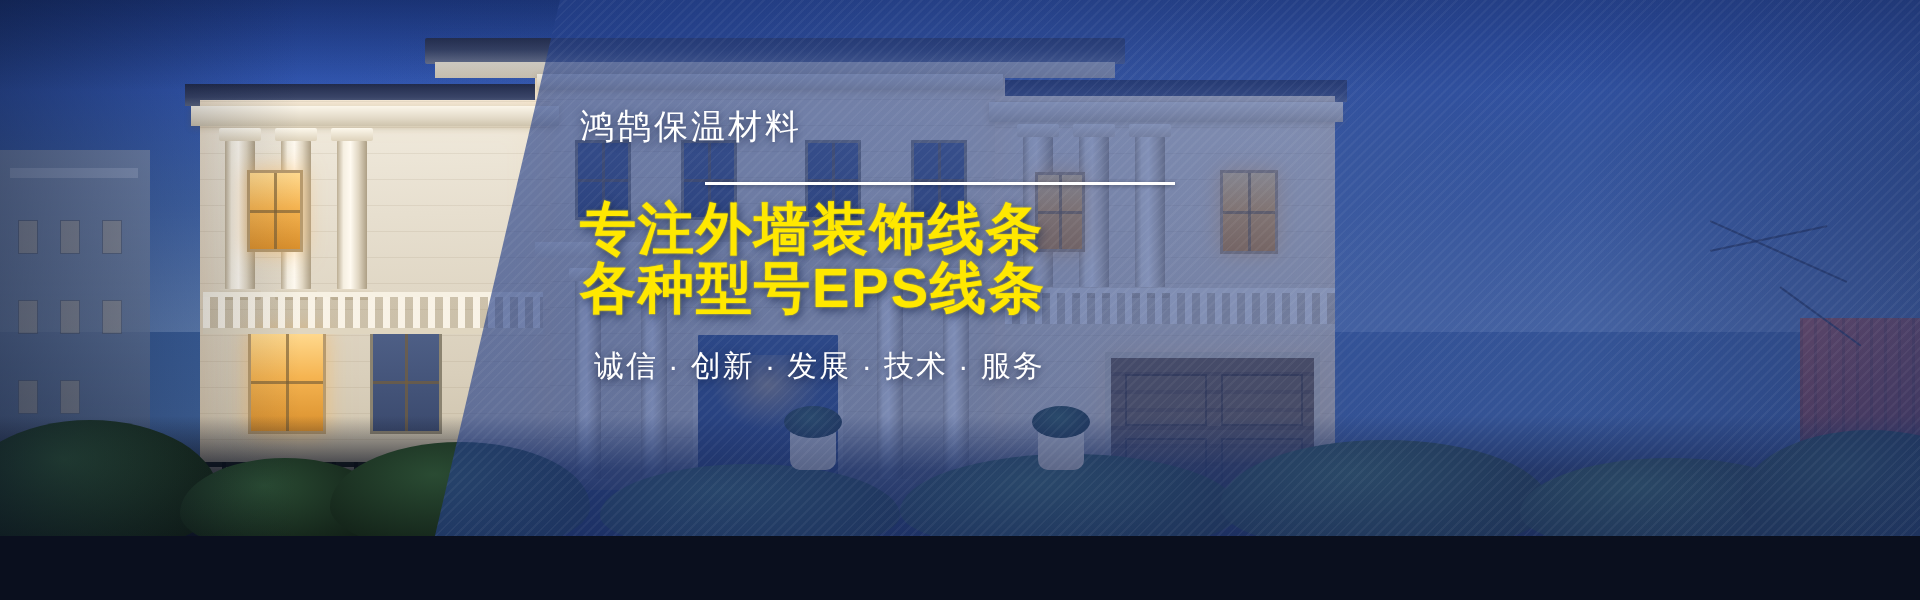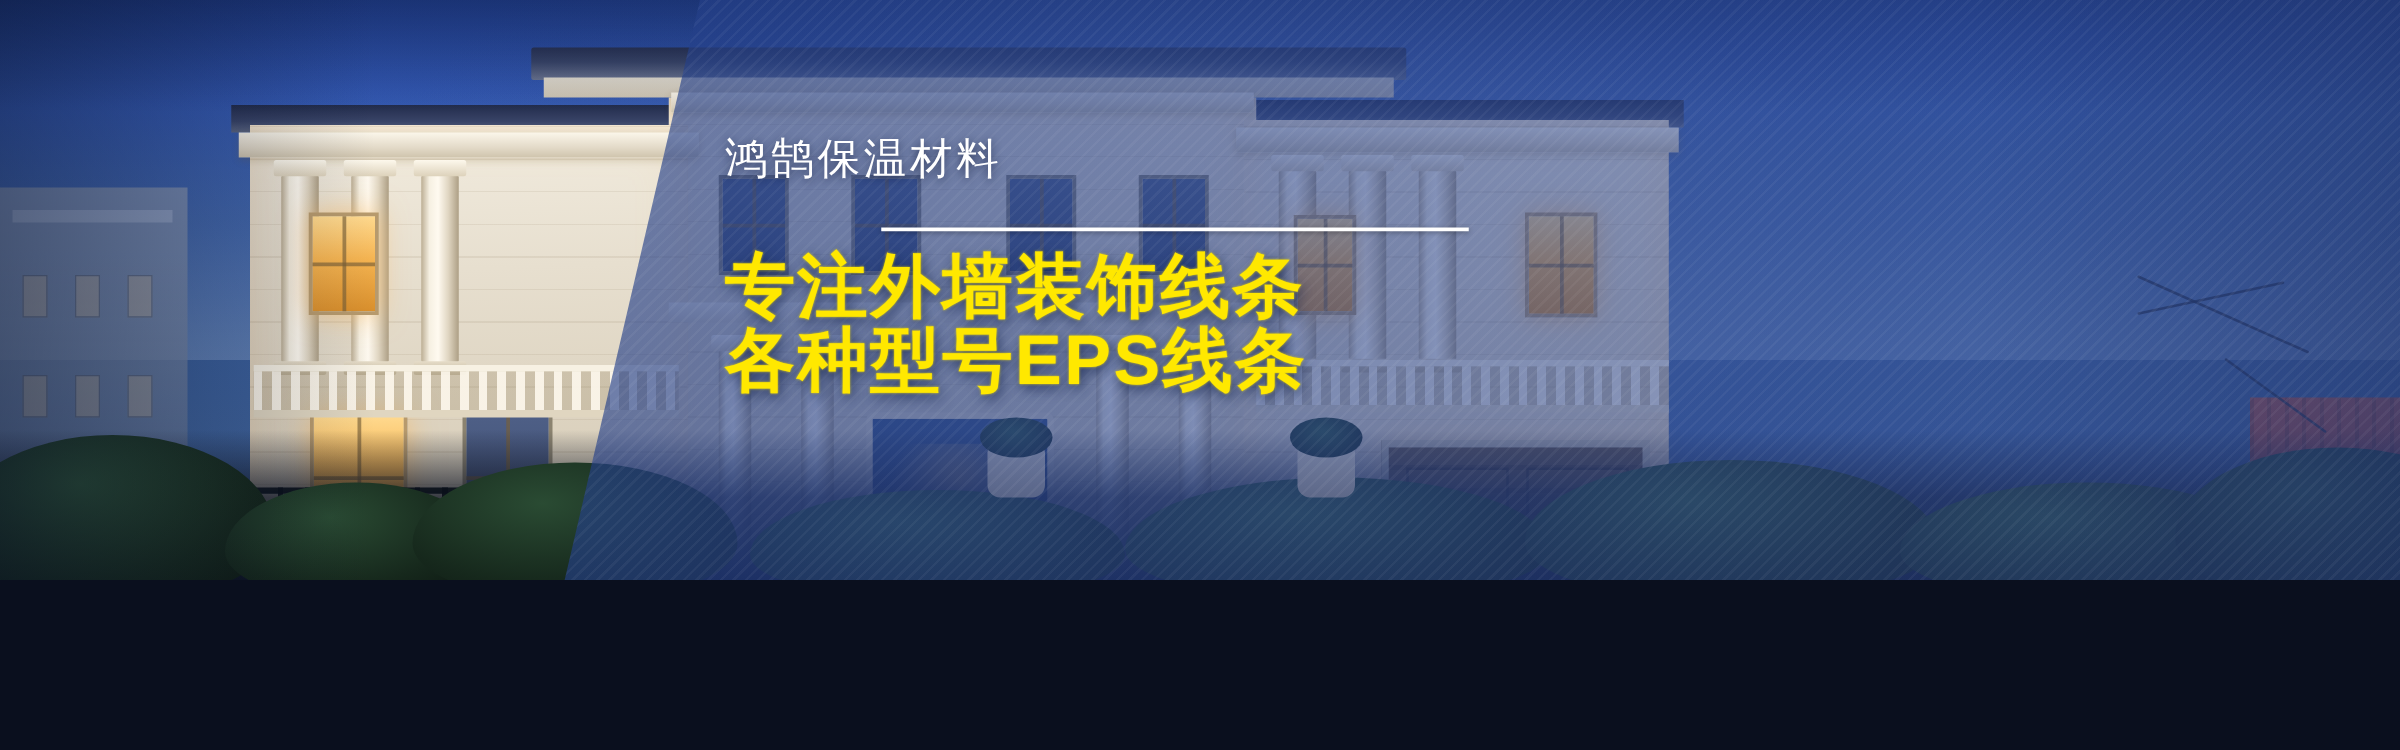--- a/index.html
+++ b/index.html
@@ -5,21 +5,21 @@
   html, body {
     margin: 0;
     padding: 0;
     background: #0a0f1e;
   }
   * { box-sizing: border-box; }
 
   .banner {
     position: relative;
     width: 1920px;
-    height: 464px;
+    height: 536px;
     overflow: hidden;
     font-family: "Liberation Sans", "DejaVu Sans", sans-serif;
     background: #2c3f77;
   }
 
   
   .sky {
     position: absolute;
     inset: 0;
     background:
@@ -494,15 +494,16 @@
   <div class="copy">
     <div class="brand-line">鸿鹄保温材料</div>
 
     <div class="divider"></div>
 
     <div class="headline">
       <div class="headline-line">专注外墙装饰线条</div>
       <div class="headline-line">各种型号EPS线条</div>
     </div>
 
+    <div class="tagline">诚信 · 创新 · 发展 · 技术 · 服务</div>
   </div>
 
 </div>
 
 </body></html>

